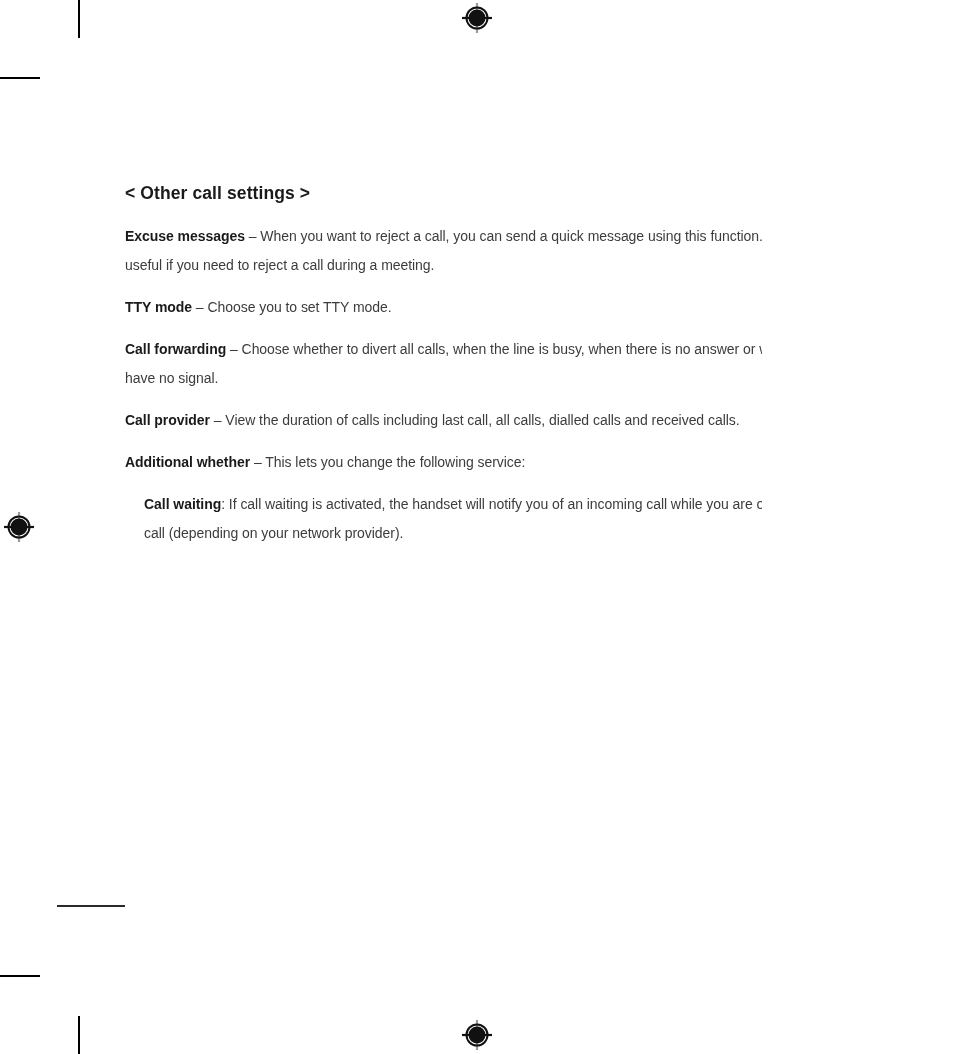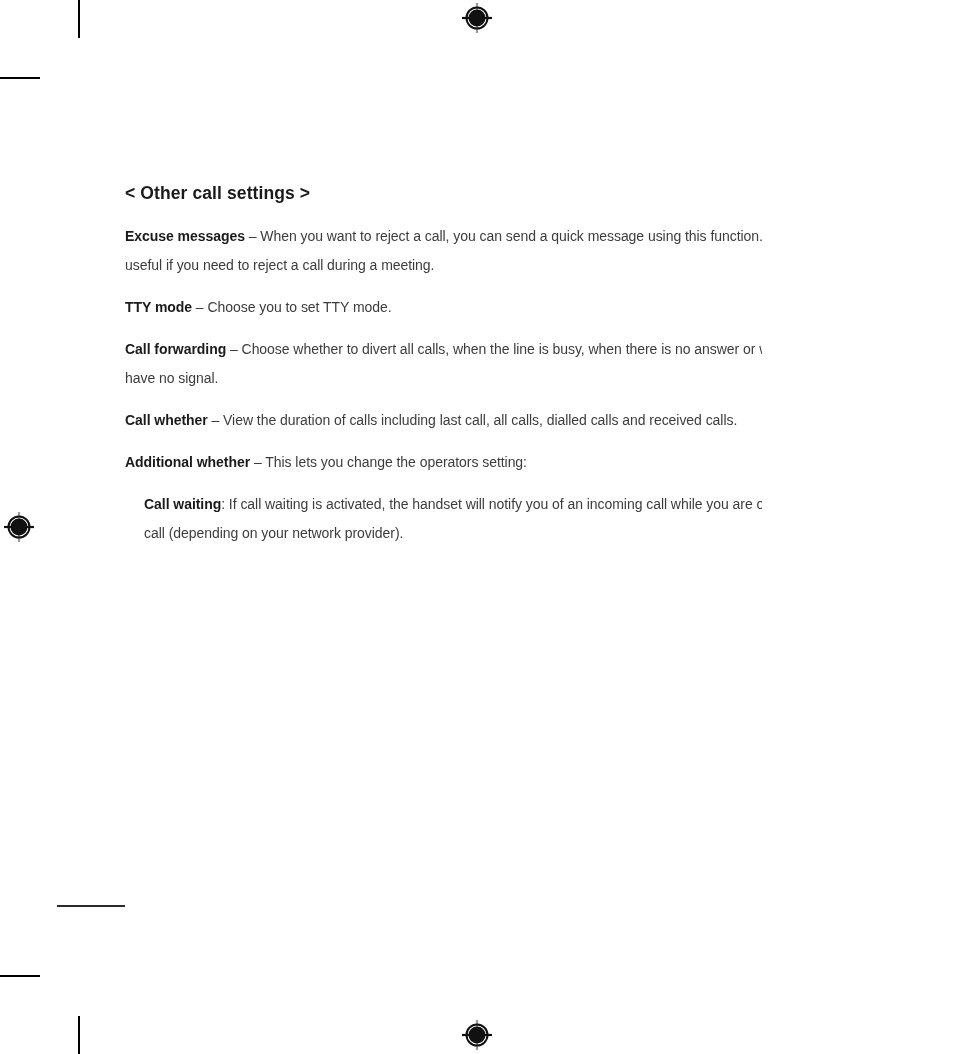--- a/index.html
+++ b/index.html
@@ -147,22 +147,22 @@
           <path d="M15 6.5 A8.5 8.5 0 0 0 15 23.5 Z" fill="#111111"></path>
         </svg></div>
     </div>
 
   <div id="content">
     <h2 class="section-heading">&lt; Other call settings &gt;</h2>
     <div id="paragraphs">
         <p class="para"><span class="term">Excuse messages</span><span> – When you want to reject a call, you can send a quick message using this function. This is useful if you need to reject a call during a meeting.</span></p>
         <p class="para"><span class="term">TTY mode</span><span> – Choose you to set TTY mode.</span></p>
         <p class="para"><span class="term">Call forwarding</span><span> – Choose whether to divert all calls, when the line is busy, when there is no answer or when you have no signal.</span></p>
-        <p class="para"><span class="term">Call whether</span><span> – View the duration of calls including last call, all calls, dialled calls and received calls.</span></p>
-        <p class="para"><span class="term">Additional whether</span><span> – This lets you change the operators setting:</span></p>
+        <p class="para"><span class="term">Call provider</span><span> – View the duration of calls including last call, all calls, dialled calls and received calls.</span></p>
+        <p class="para"><span class="term">Additional whether</span><span> – This lets you change the following service:</span></p>
         <p class="para indented"><span class="term">Call waiting</span><span>: If call waiting is activated, the handset will notify you of an incoming call while you are on another call (depending on your network provider).</span></p>
       </div>
   </div>
 
   <div id="footer">
     <div id="footer-rule"></div>
   </div>
 
 </div>
 

